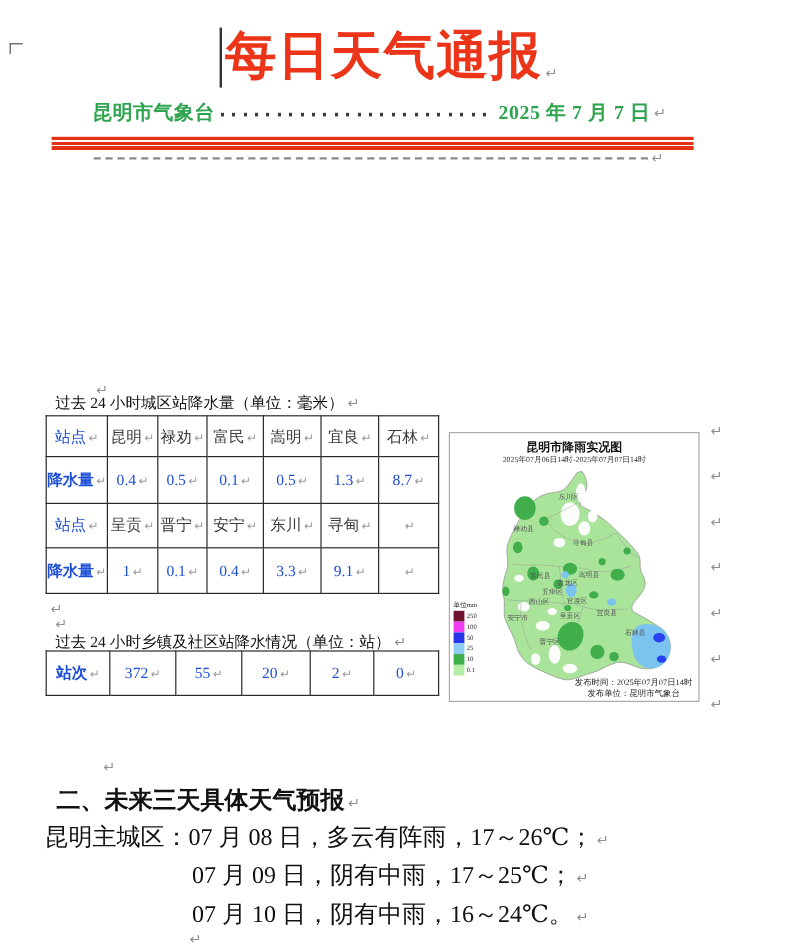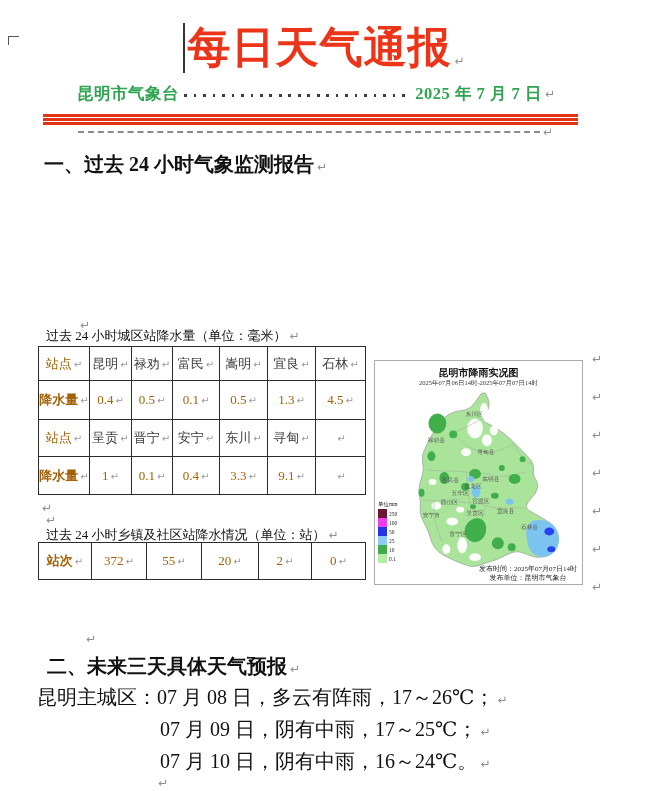--- a/index.html
+++ b/index.html
@@ -43,21 +43,21 @@
   .caption{position:absolute;font-size:13px;white-space:nowrap;}
   .cap1{left:46px;top:327px;}
   .cap2{left:46px;top:526px;}
 
   
   .tbl{position:absolute;border-collapse:collapse;table-layout:fixed;}
   .t1{left:38px;top:346px;}
   .t2{left:38px;top:542px;}
   .tbl td{border:1.5px solid #2b2b2b;text-align:center;vertical-align:middle;
           font-size:13px;padding:0;white-space:pre-line;}
-  .cell-text{color:#a16207;}
+  .cell-text{color:#1d4ed8;}
   .cell-text.station{color:#3a3a3a;}
   .cell-text.bold{font-weight:bold;}
 
   
   .map-frame{position:absolute;left:374px;top:360px;width:209px;height:225px;
              border:1px solid #ababab;box-sizing:border-box;background:#fff;}
   .map-title{position:absolute;top:5px;left:0;width:100%;text-align:center;
              font-size:10px;font-weight:bold;color:#111;}
   .map-subtitle{position:absolute;top:18px;left:0;width:100%;text-align:center;
                 font-size:6.5px;color:#333;}
@@ -93,23 +93,20 @@
     <span class="pilcrow">↵</span>
   </div>
 
   <div class="red-band"></div>
 
   <div class="dash-row">
     <span class="dashes"></span>
     <span class="pilcrow">↵</span>
   </div>
 
-  <div class="h-sec h1pos">
-    <span>一、过去 24 小时气象监测报告</span><span class="pilcrow">↵</span>
-  </div>
 
 
   <div class="caption cap1">
     <span>过去 24 小时城区站降水量（单位：毫米）</span><span class="pilcrow">↵</span>
   </div>
   <table class="tbl t1">
       <colgroup>
         <col style="width: 51px;">
         <col style="width: 42px;">
         <col style="width: 41px;">
@@ -128,21 +125,21 @@
           <td><span class="cell-text station">宜良</span><span class="pilcrow-sm">↵</span></td>
           <td><span class="cell-text station">石林</span><span class="pilcrow-sm">↵</span></td>
         </tr>
         <tr style="height: 39px;">
           <td><span class="cell-text bold">降水量</span><span class="pilcrow-sm">↵</span></td>
           <td><span class="cell-text">0.4</span><span class="pilcrow-sm">↵</span></td>
           <td><span class="cell-text">0.5</span><span class="pilcrow-sm">↵</span></td>
           <td><span class="cell-text">0.1</span><span class="pilcrow-sm">↵</span></td>
           <td><span class="cell-text">0.5</span><span class="pilcrow-sm">↵</span></td>
           <td><span class="cell-text">1.3</span><span class="pilcrow-sm">↵</span></td>
-          <td><span class="cell-text">4.5</span><span class="pilcrow-sm">↵</span></td>
+          <td><span class="cell-text">8.7</span><span class="pilcrow-sm">↵</span></td>
         </tr>
         <tr style="height: 37px;">
           <td><span class="cell-text">站点</span><span class="pilcrow-sm">↵</span></td>
           <td><span class="cell-text station">呈贡</span><span class="pilcrow-sm">↵</span></td>
           <td><span class="cell-text station">晋宁</span><span class="pilcrow-sm">↵</span></td>
           <td><span class="cell-text station">安宁</span><span class="pilcrow-sm">↵</span></td>
           <td><span class="cell-text station">东川</span><span class="pilcrow-sm">↵</span></td>
           <td><span class="cell-text station">寻甸</span><span class="pilcrow-sm">↵</span></td>
           <td><span class="cell-text"></span><span class="pilcrow-sm">↵</span></td>
         </tr>

